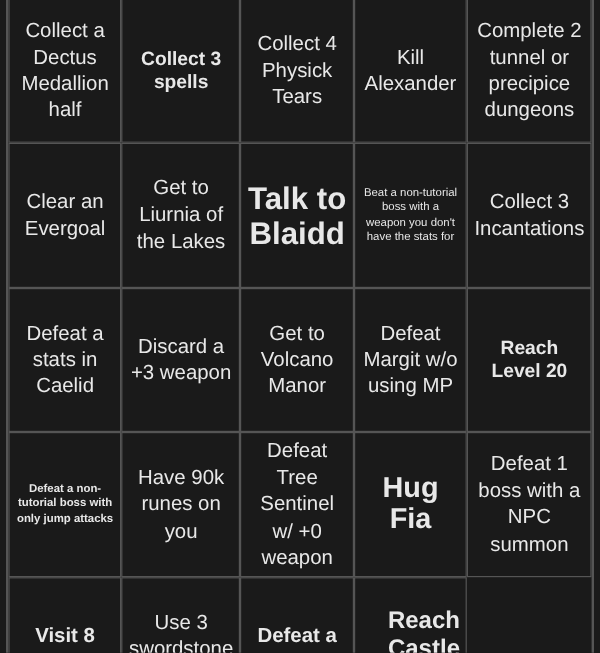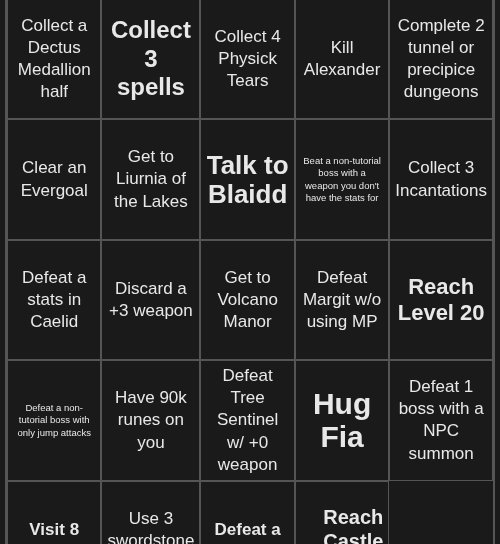--- a/index.html
+++ b/index.html
@@ -52,37 +52,37 @@
     .bingo-cell.medium-text {
       font-size: 17px;
       font-weight: bold;
     }
     .bingo-cell.talk-blaidd {
       font-size: 26px;
       font-weight: bold;
       line-height: 1.1;
     }
     .bingo-cell.hug-fia {
-      font-size: 30px;
+      font-size: 24px;
       font-weight: bold;
       line-height: 1.1;
     }
     .bingo-cell.reach-castle {
       font-size: 20px;
       font-weight: bold;
       line-height: 1.2;
       text-align: right;
     }
     .bingo-cell.collect3spells {
-      font-size: 24px;
+      font-size: 16px;
       font-weight: bold;
       line-height: 1.2;
     }
     .bingo-cell.reach-level {
-      font-size: 22px;
+      font-size: 16px;
       font-weight: bold;
       line-height: 1.2;
     }
   </style>
 </head>
 <body>
 
 <div class="bingo-card">
   <div class="bingo-header">
   <div class="bingo-letter">B</div>
@@ -100,21 +100,21 @@
       <div class="bingo-cell">Clear an Evergoal</div>
       <div class="bingo-cell">Get to Liurnia of the Lakes</div>
       <div class="bingo-cell talk-blaidd">Talk to Blaidd</div>
       <div class="bingo-cell" style="font-size: 9.5px;">Beat a non-tutorial boss with a weapon you don't have the stats for</div>
       <div class="bingo-cell">Collect 3 Incantations</div>
       <div class="bingo-cell">Defeat a stats in Caelid</div>
       <div class="bingo-cell">Discard a +3 weapon</div>
       <div class="bingo-cell">Get to Volcano Manor</div>
       <div class="bingo-cell">Defeat Margit w/o using MP</div>
       <div class="bingo-cell reach-level">Reach Level 20</div>
-      <div class="bingo-cell" style="font-size: 9.5px;">Defeat a non-tutorial boss with only jump attacks</div>
+      <div class="bingo-cell" style="font-size: 9.5px; font-weight: bold;">Defeat a non-tutorial boss with only jump attacks</div>
       <div class="bingo-cell">Have 90k runes on you</div>
       <div class="bingo-cell">Defeat Tree Sentinel w/ +0 weapon</div>
       <div class="bingo-cell hug-fia">Hug Fia</div>
       <div class="bingo-cell">Defeat 1 boss with a NPC summon</div>
       <div class="bingo-cell medium-text">Visit 8 regions</div>
       <div class="bingo-cell">Use 3 swordstone keys</div>
       <div class="bingo-cell medium-text">Defeat a Duo Boss</div>
       <div class="bingo-cell reach-castle">Reach Castle Morne</div>
     </div>
 </div>

